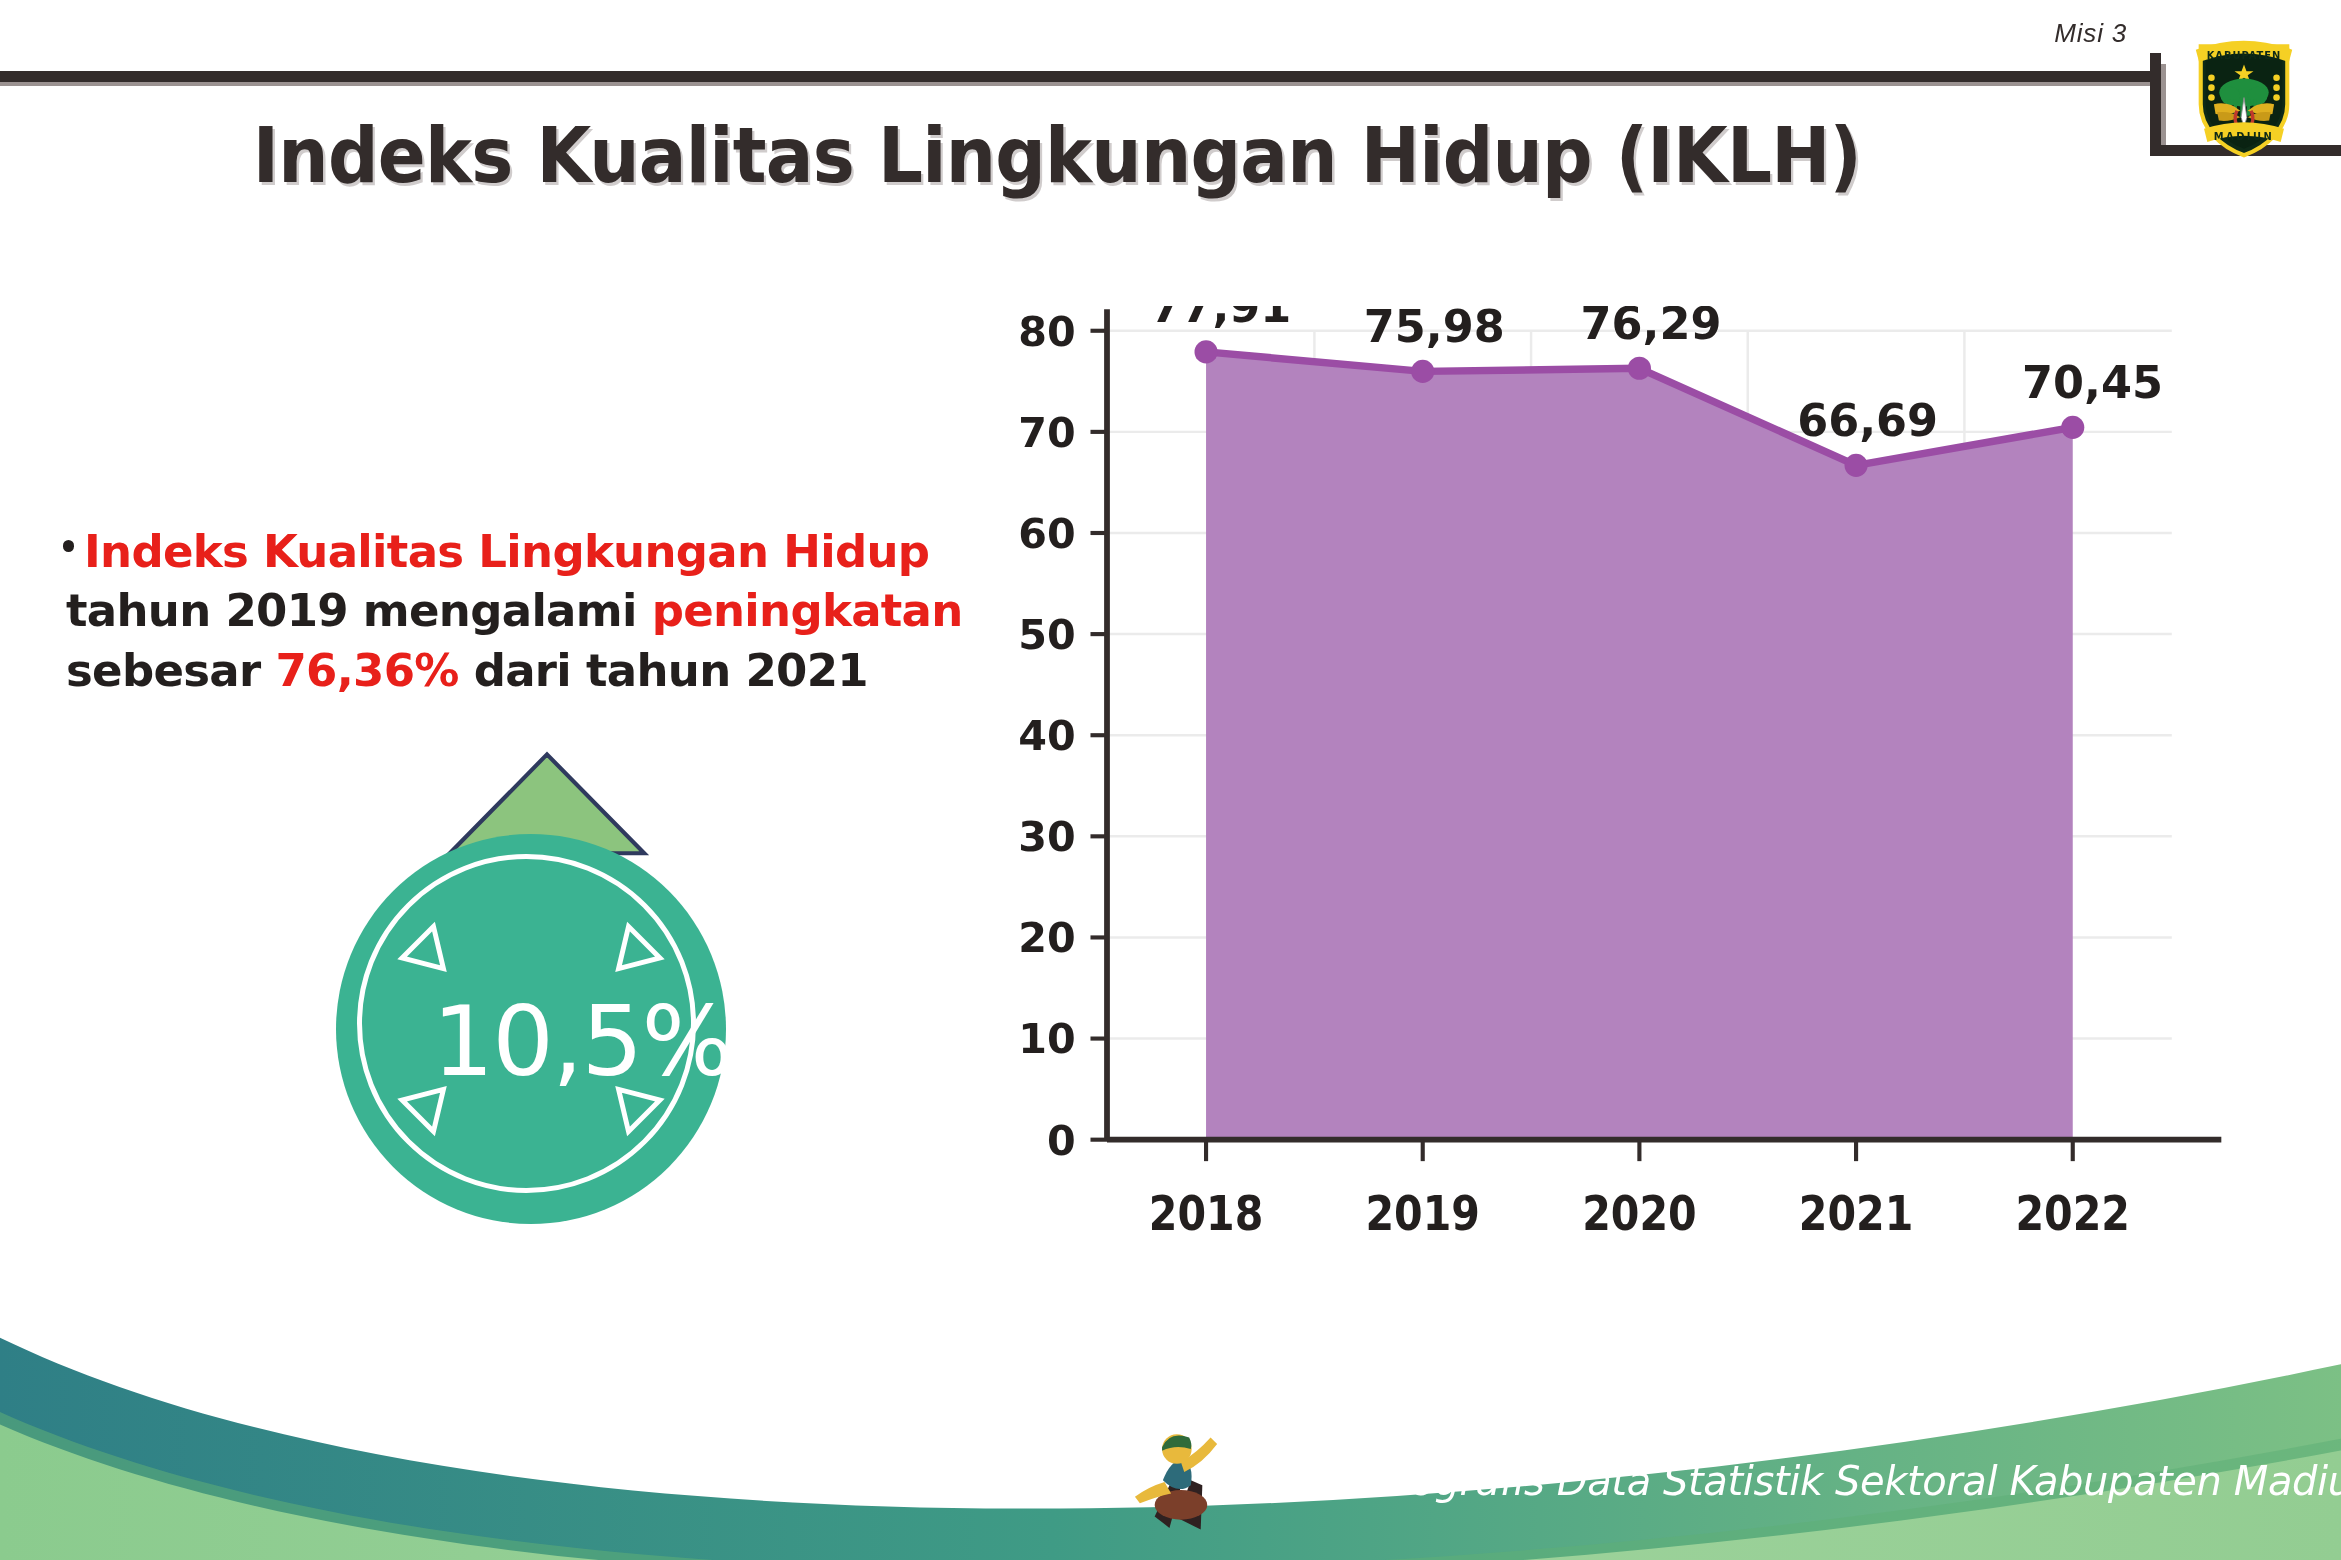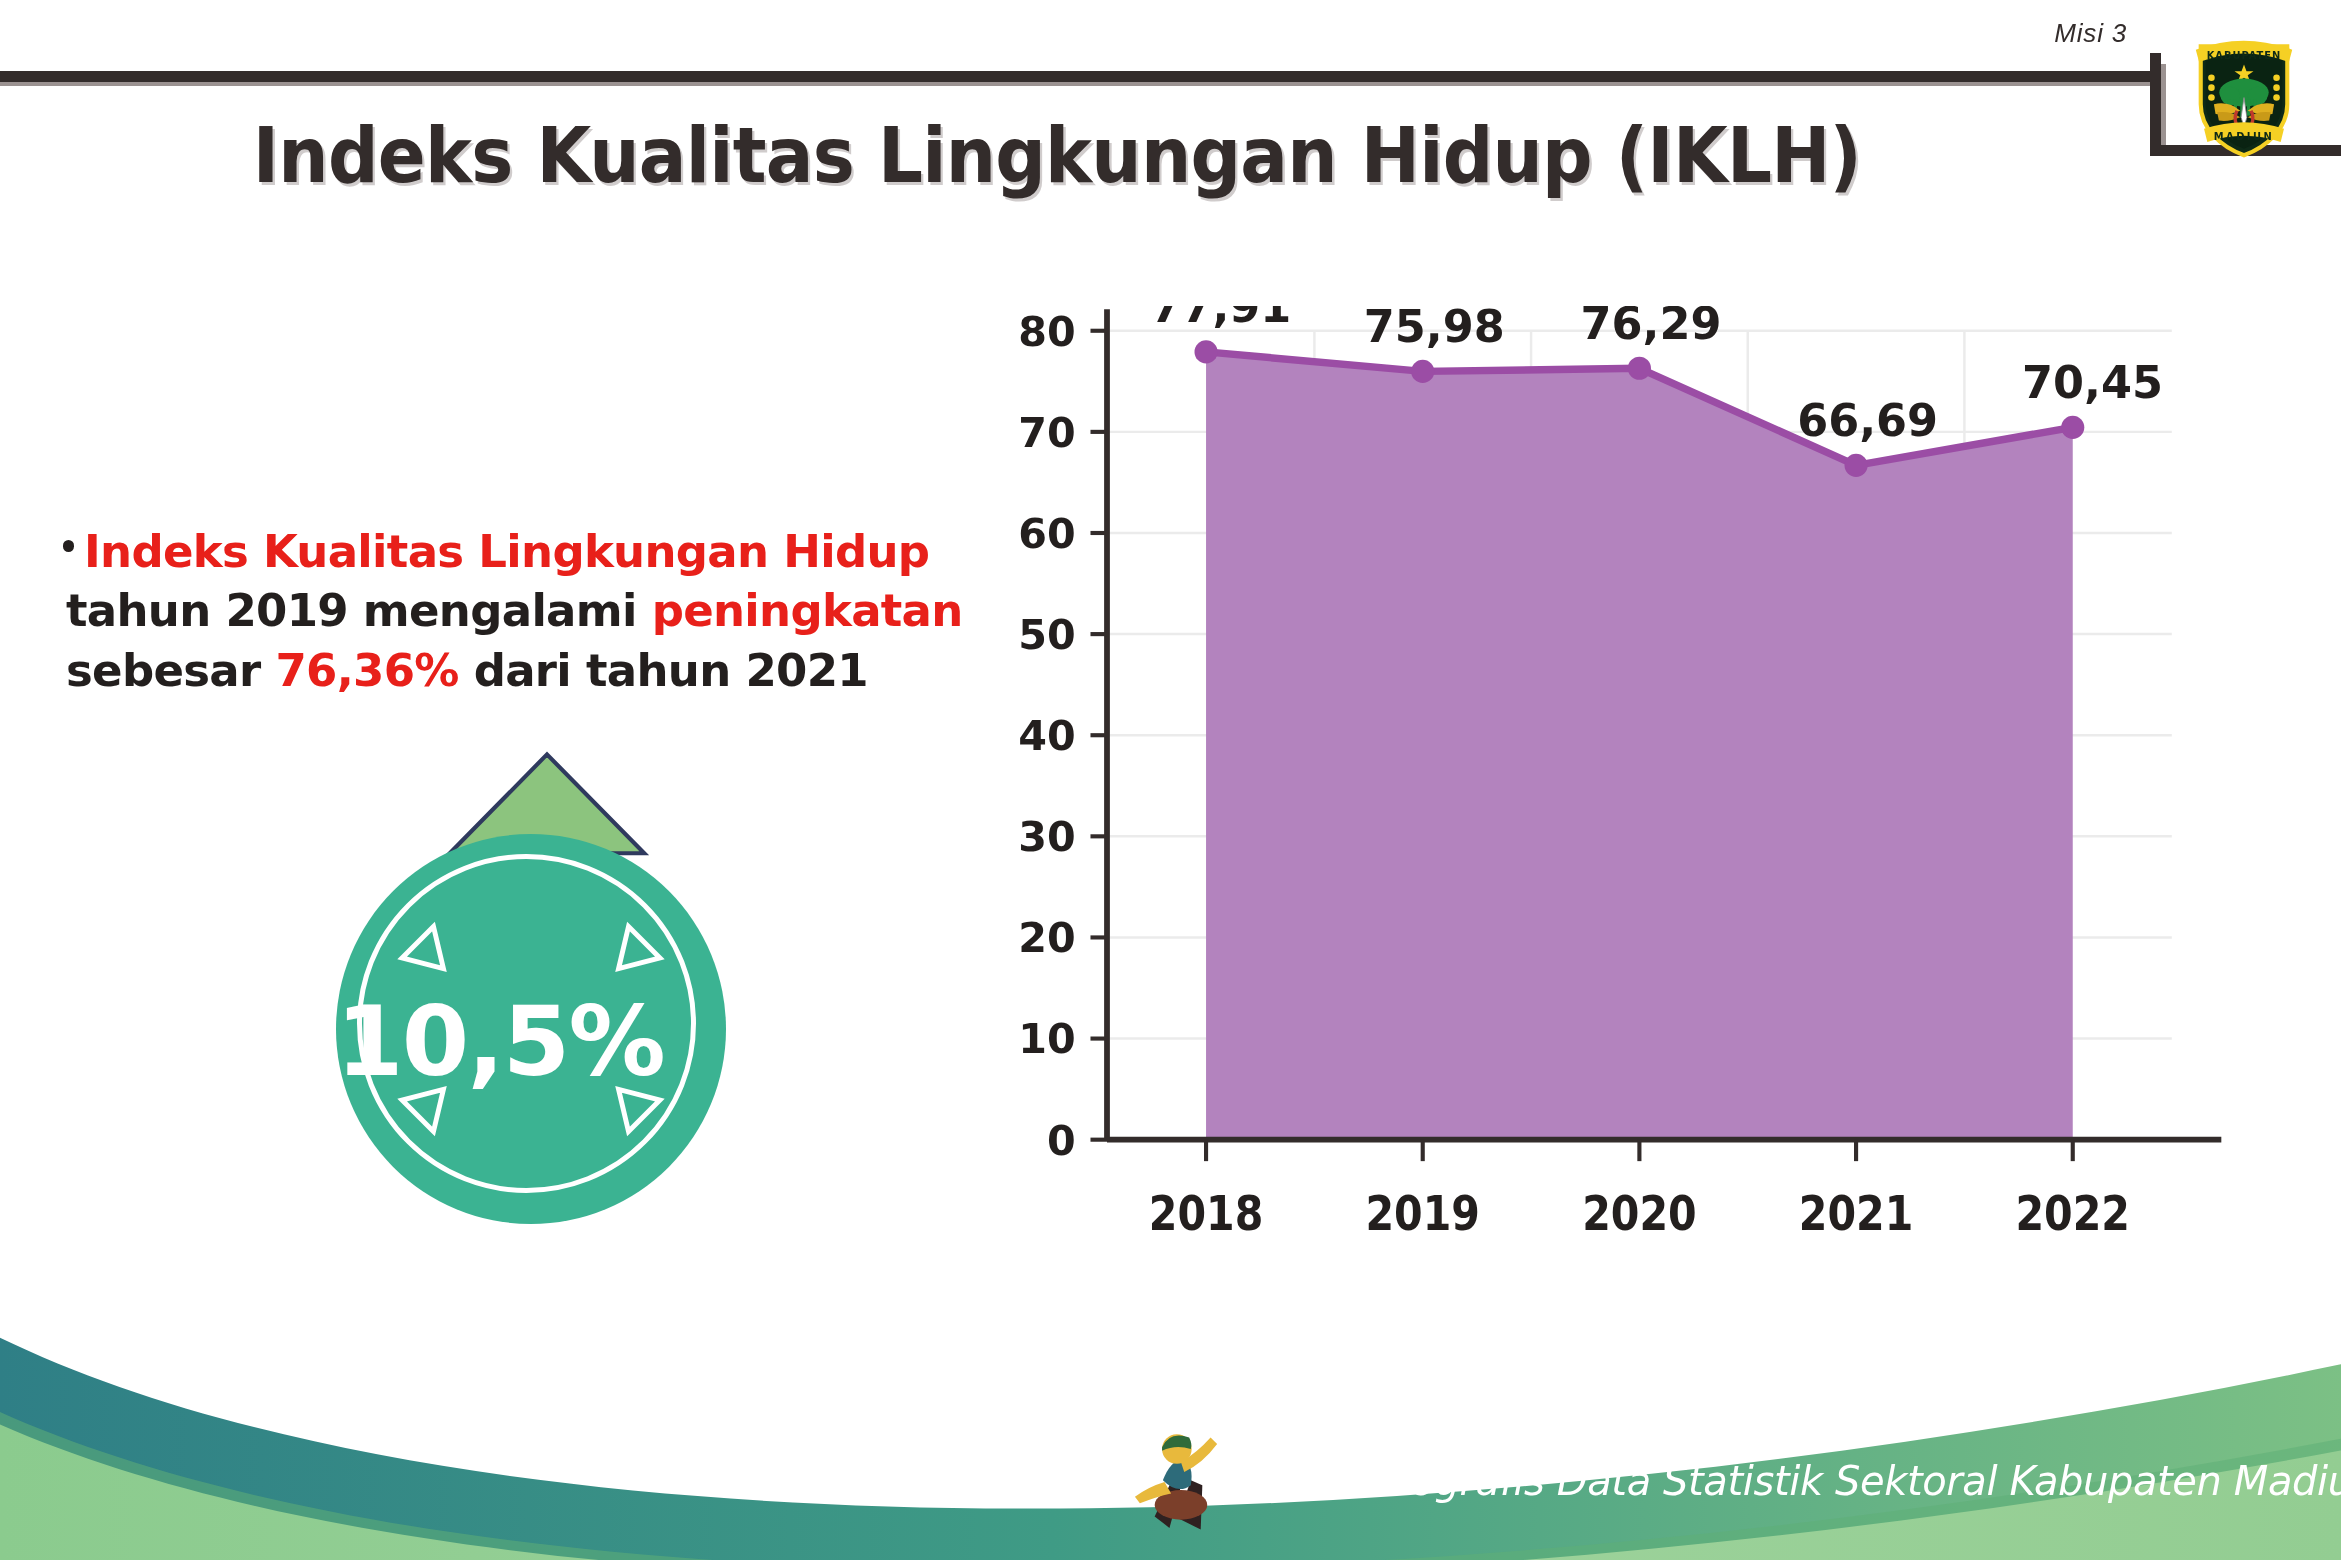--- a/index.html
+++ b/index.html
@@ -152,27 +152,27 @@
     left: 35px;
     top: 103px;
     width: 339px;
     height: 339px;
     border-radius: 50%;
     border: 5.8px solid #ffffff;
     box-sizing: border-box;
   }
   #badge-value {
     position: absolute;
-    left: 14px;
+    left: 20px;
     top: 234px;
     width: 390px;
-    text-align: left;
+    text-align: right;
     color: #ffffff;
     font-size: 97px;
-    font-weight: bold;
+    font-weight: normal;
     font-family: "DejaVu Sans", sans-serif;
     letter-spacing: -1.7px;
   }
 
   
   #chart-block {
     position: absolute;
     left: 950px;
     top: 306px;
     width: 1288px;

